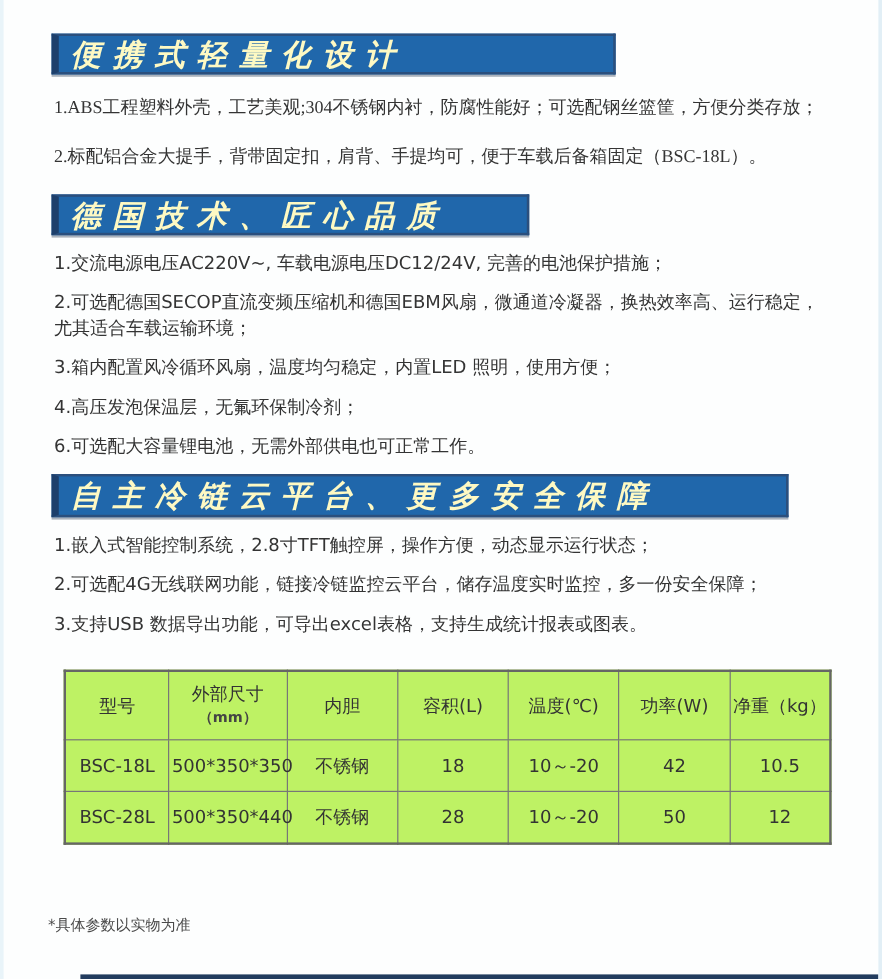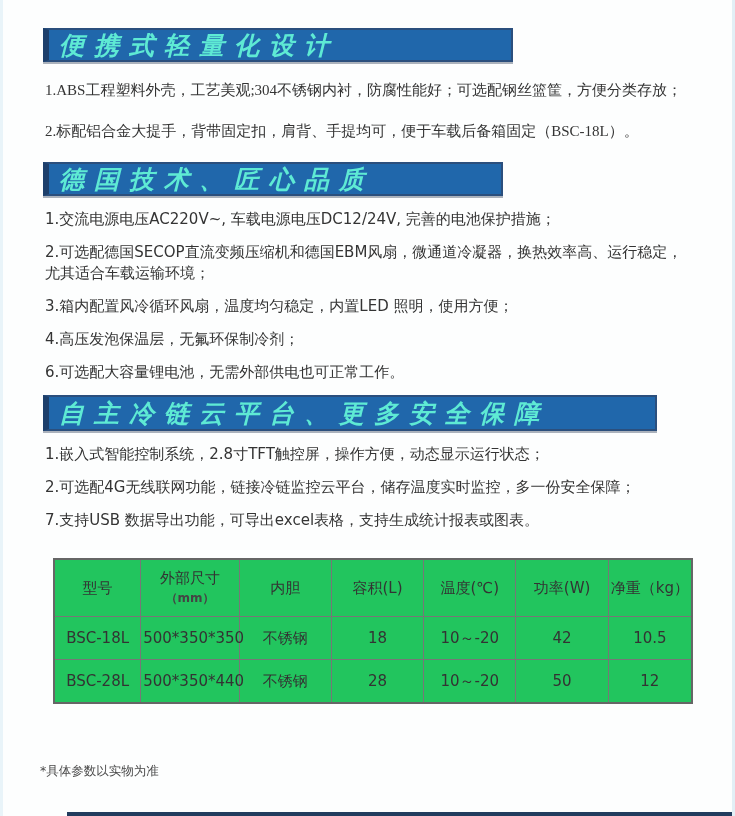--- a/index.html
+++ b/index.html
@@ -19,50 +19,50 @@
     box-sizing:border-box;
     height:34px;
     background:#2067ab;
     border:2px solid #2b4f7d;
     border-left:6px solid #1d3f6b;
     box-shadow:0 2px 0 rgba(18,38,66,.35);
     display:flex;align-items:center;
     padding:0 10px;
   }
   .section-bar .bar-title{
-    color:#5eead4;
+    color:#fef9c3;
     font-weight:bold;
     font-style:italic;
     font-size:25px;
     letter-spacing:10px;
     white-space:nowrap;
     line-height:1;
   }
   .bar-w1{width:470px;}
-  .bar-w2{width:460px;}
+  .bar-w2{width:398px;}
   .bar-w3{width:614px;height:36px;}
   .sec-body{margin:0;}
   .sec-body p{
     margin:0 0 12px 2px;
     font-size:15px;
     line-height:21px;
     color:#343434;
   }
   .sec1 .sec-body{margin-top:18px;}
   .sec1 .sec-body p{margin-bottom:20px;font-family:Liberation Serif, serif;}
   .sec2 .sec-body{margin-top:13px;}
   .sec3 .sec-body{margin-top:13px;}
   .sec2{margin-top:5px;}
   .sec3{margin-top:4px;}
   table.spec{
     border-collapse:collapse;
     margin:27px 0 0 10px;
     width:640px;
     table-layout:fixed;
-    background:#22c55e;
+    background:#bef264;
   }
   table.spec th,table.spec td{
     border:1px solid #777;
     text-align:center;
     vertical-align:middle;
     font-size:15px;
     font-weight:normal;
     color:#333;
     padding:0 2px;
   }
@@ -114,21 +114,21 @@
       </div>
     </div>
 
     <div class="sec3">
       <div class="section-bar bar-w3">
         <span class="bar-title">自主冷链云平台、更多安全保障</span>
       </div>
       <div class="sec-body">
         <p>1.嵌入式智能控制系统，2.8寸TFT触控屏，操作方便，动态显示运行状态；</p>
         <p>2.可选配4G无线联网功能，链接冷链监控云平台，储存温度实时监控，多一份安全保障；</p>
-        <p>7.支持USB 数据导出功能，可导出excel表格，支持生成统计报表或图表。</p>
+        <p>3.支持USB 数据导出功能，可导出excel表格，支持生成统计报表或图表。</p>
       </div>
     </div>
 
     <table class="spec">
       <thead>
         <tr>
           <th class="col-1">
             <div>型号</div>
           </th>
           <th class="col-2">

